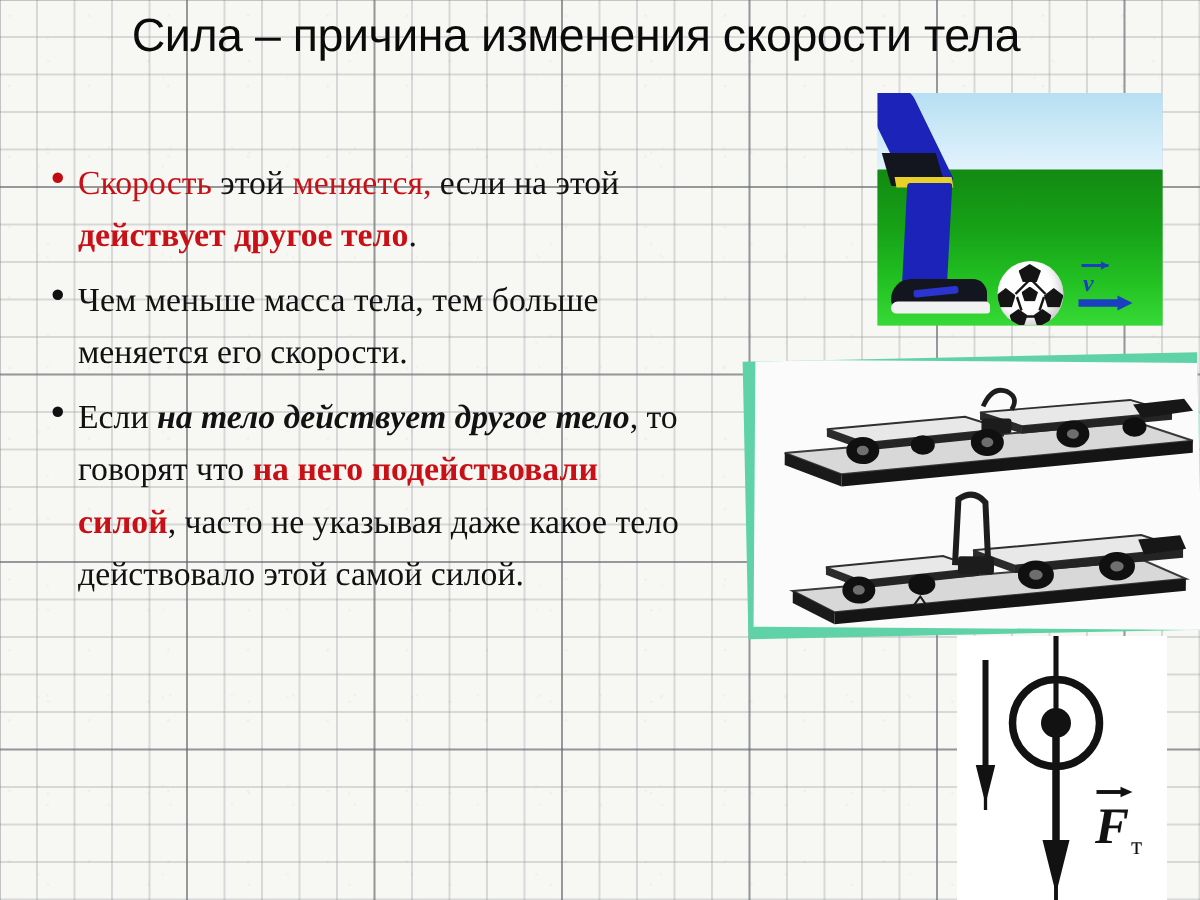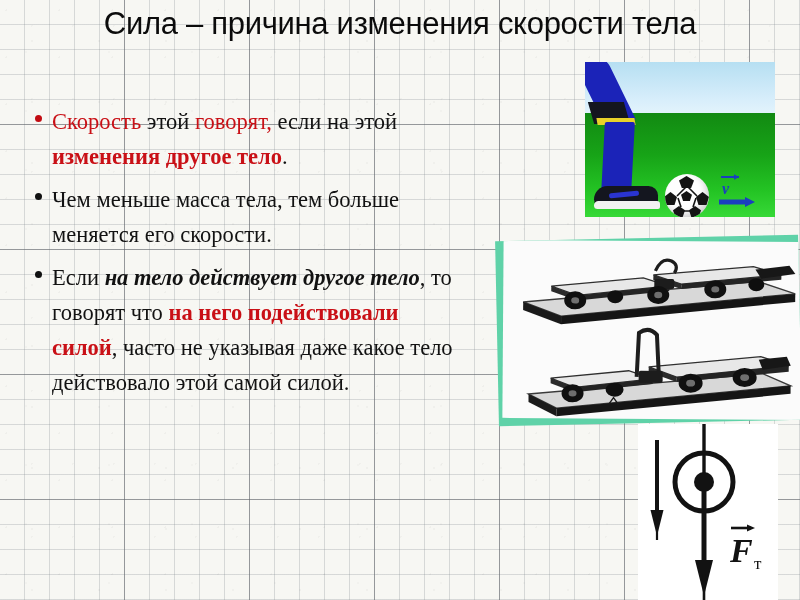--- a/index.html
+++ b/index.html
@@ -45,21 +45,21 @@
       radial-gradient(circle at 48% 67%, rgba(0,0,0,0.03) 0 1px, transparent 1px),
       radial-gradient(circle at 77% 35%, rgba(0,0,0,0.03) 0 1px, transparent 1px),
       radial-gradient(circle at 31% 88%, rgba(0,0,0,0.025) 0 1px, transparent 1px);
     background-size: 53px 47px, 67px 61px, 41px 73px, 83px 59px;
     opacity: .9;
   }
 
   
   #title {
     position: absolute;
-    left: 22px;
+    left: 6px;
     top: 4px;
     width: 756px;
     text-align: center;
     font-family: "Liberation Sans", sans-serif;
     font-size: 31px;
     line-height: 40px;
     font-weight: 400;
     color: #0b0b0b;
     letter-spacing: -0.3px;
     z-index: 6;
@@ -375,21 +375,21 @@
       <polygon points="117,104 109,100.5 109,107.5" fill="#121212"></polygon>
       <text x="92" y="138" font-family="'Liberation Serif',serif" font-size="34" font-style="italic" font-weight="bold" fill="#121212">F</text>
       <text x="116" y="145" font-family="'Liberation Serif',serif" font-size="17" fill="#121212">т</text>
     </svg>
   </div>
 
   <div id="body-text" class="nosel">
 
     <div class="bullet-item">
       <span class="bullet-dot red"></span>
-      <span class="tx-red">Скорость</span><span class="tx-black"> этой </span><span class="tx-red">говорят,</span><span class="tx-black"> если на этой </span><span class="tx-red-b">изменения другое тело</span><span class="tx-black">.</span>
+      <span class="tx-red">Скорость</span><span class="tx-black"> этой </span><span class="tx-red">меняется,</span><span class="tx-black"> если на этой </span><span class="tx-red-b">действует другое тело</span><span class="tx-black">.</span>
     </div>
 
     <div class="bullet-item">
       <span class="bullet-dot"></span>
       <span class="tx-black">Чем меньше масса тела, тем больше меняется его скорости.</span>
     </div>
 
     <div class="bullet-item">
       <span class="bullet-dot"></span>
       <span class="tx-black">Если </span><span class="tx-blk-b">на тело действует другое тело</span><span class="tx-black">, то говорят что </span><span class="tx-red-b">на него подействовали силой</span><span class="tx-black">, часто не указывая даже какое тело действовало этой самой силой.</span>

